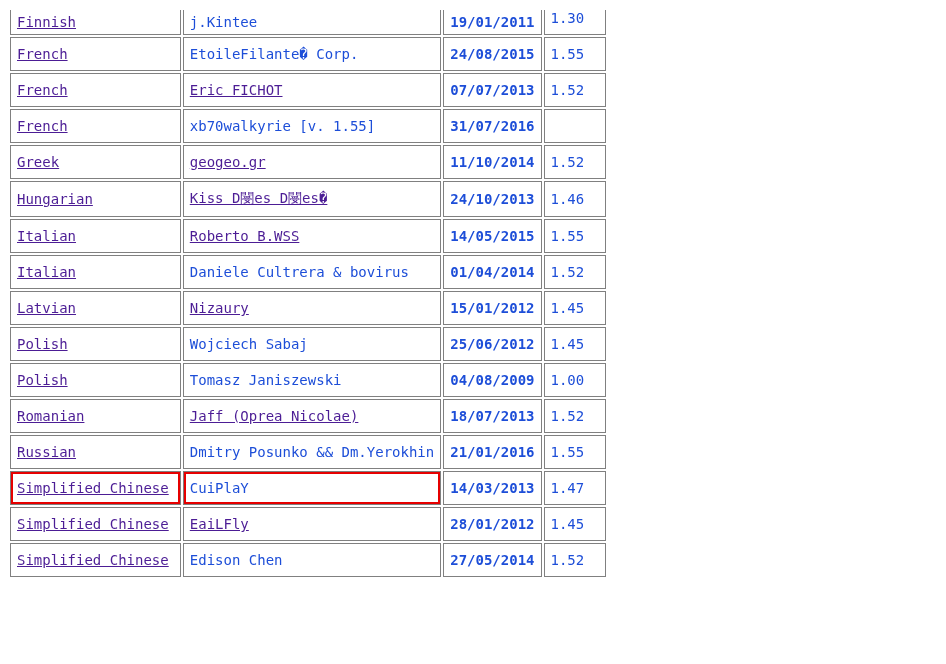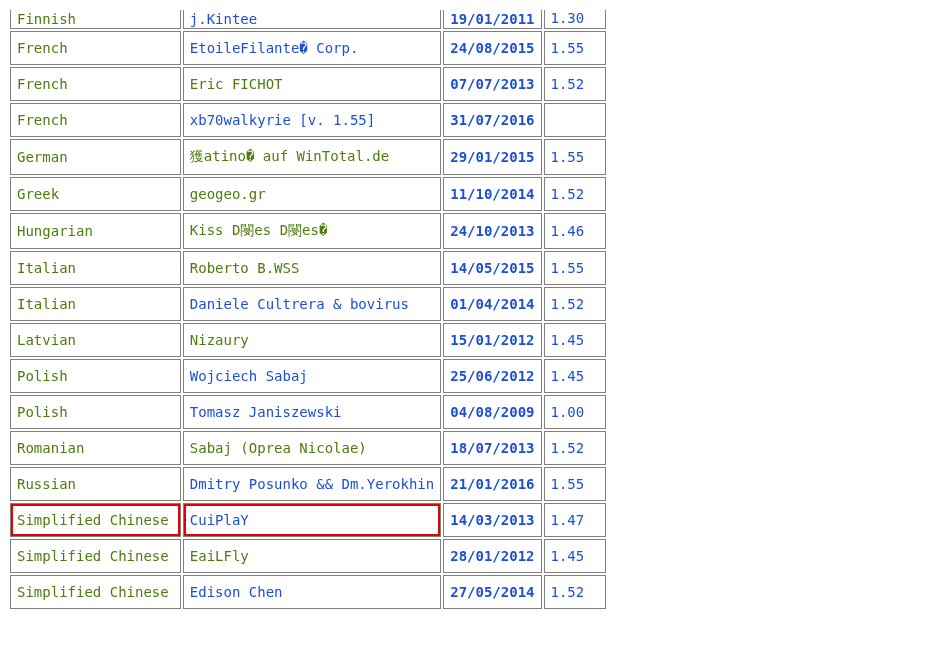--- a/index.html
+++ b/index.html
@@ -20,65 +20,60 @@
     border: 1px solid #808080;
     padding: 8px 6px;
     vertical-align: middle;
     white-space: nowrap;
   }
   td.col-lang { width: 158px; }
   td.col-trans { width: 238px; }
   td.col-date { width: 80px; font-weight: bold; }
   td.col-ver { width: 52px; }
   a {
-    color: #4d7c0f;
+    color: #4c1d95;
+    text-decoration: underline;
     cursor: pointer;
   }
   .plain {
     color: #1d4ed8;
   }
   .highlight-row td.col-lang,
   .highlight-row td.col-trans {
     box-shadow: inset 0 0 0 2px #e60000;
   }
 </style>
 </head>
 <body>
 
 <table>
   <tbody id="tbody">
       <tr style="height: 4px;">
         <td class="col-lang" style="padding-top: 0px; padding-bottom: 0px; border-top: none; overflow: hidden; height: 1px;"><a>Finnish</a></td>
         <td class="col-trans" style="padding-top: 0px; padding-bottom: 0px; border-top: none; overflow: hidden; height: 1px;"><span class="plain">j.Kintee</span></td>
         <td class="col-date plain" style="padding-top: 0px; padding-bottom: 0px; border-top: none; overflow: hidden; height: 1px;">19/01/2011</td>
-        <td class="col-ver plain" style="padding-top: 0px; padding-bottom: 2px; border-top: none; overflow: hidden; height: 1px;">1.30</td>
+        <td class="col-ver plain" style="padding-top: 0px; padding-bottom: 8px; border-top: none; overflow: hidden; height: 1px;">1.30</td>
       </tr>
       <tr>
         <td class="col-lang"><a>French</a></td>
         <td class="col-trans"><span class="plain">EtoileFilante� Corp.</span></td>
         <td class="col-date plain">24/08/2015</td>
         <td class="col-ver plain">1.55</td>
       </tr>
       <tr>
         <td class="col-lang"><a>French</a></td>
         <td class="col-trans"><a>Eric FICHOT</a></td>
         <td class="col-date plain">07/07/2013</td>
         <td class="col-ver plain">1.52</td>
       </tr>
       <tr>
         <td class="col-lang"><a>French</a></td>
         <td class="col-trans"><span class="plain">xb70walkyrie [v. 1.55]</span></td>
         <td class="col-date plain">31/07/2016</td>
         <td class="col-ver plain"></td>
-      </tr>
-      <tr>
-        <td class="col-lang"><a>German</a></td>
-        <td class="col-trans"><a>獲atino� auf WinTotal.de</a></td>
-        <td class="col-date plain">29/01/2015</td>
-        <td class="col-ver plain">1.55</td>
       </tr>
       <tr>
         <td class="col-lang"><a>Greek</a></td>
         <td class="col-trans"><a>geogeo.gr</a></td>
         <td class="col-date plain">11/10/2014</td>
         <td class="col-ver plain">1.52</td>
       </tr>
       <tr>
         <td class="col-lang"><a>Hungarian</a></td>
         <td class="col-trans"><a>Kiss D閿es D閿es�</a></td>
@@ -110,21 +105,21 @@
         <td class="col-ver plain">1.45</td>
       </tr>
       <tr>
         <td class="col-lang"><a>Polish</a></td>
         <td class="col-trans"><span class="plain">Tomasz Janiszewski</span></td>
         <td class="col-date plain">04/08/2009</td>
         <td class="col-ver plain">1.00</td>
       </tr>
       <tr>
         <td class="col-lang"><a>Romanian</a></td>
-        <td class="col-trans"><a>Sabaj (Oprea Nicolae)</a></td>
+        <td class="col-trans"><a>Jaff (Oprea Nicolae)</a></td>
         <td class="col-date plain">18/07/2013</td>
         <td class="col-ver plain">1.52</td>
       </tr>
       <tr>
         <td class="col-lang"><a>Russian</a></td>
         <td class="col-trans"><span class="plain">Dmitry Posunko &amp;&amp; Dm.Yerokhin</span></td>
         <td class="col-date plain">21/01/2016</td>
         <td class="col-ver plain">1.55</td>
       </tr>
       <tr class="highlight-row">

